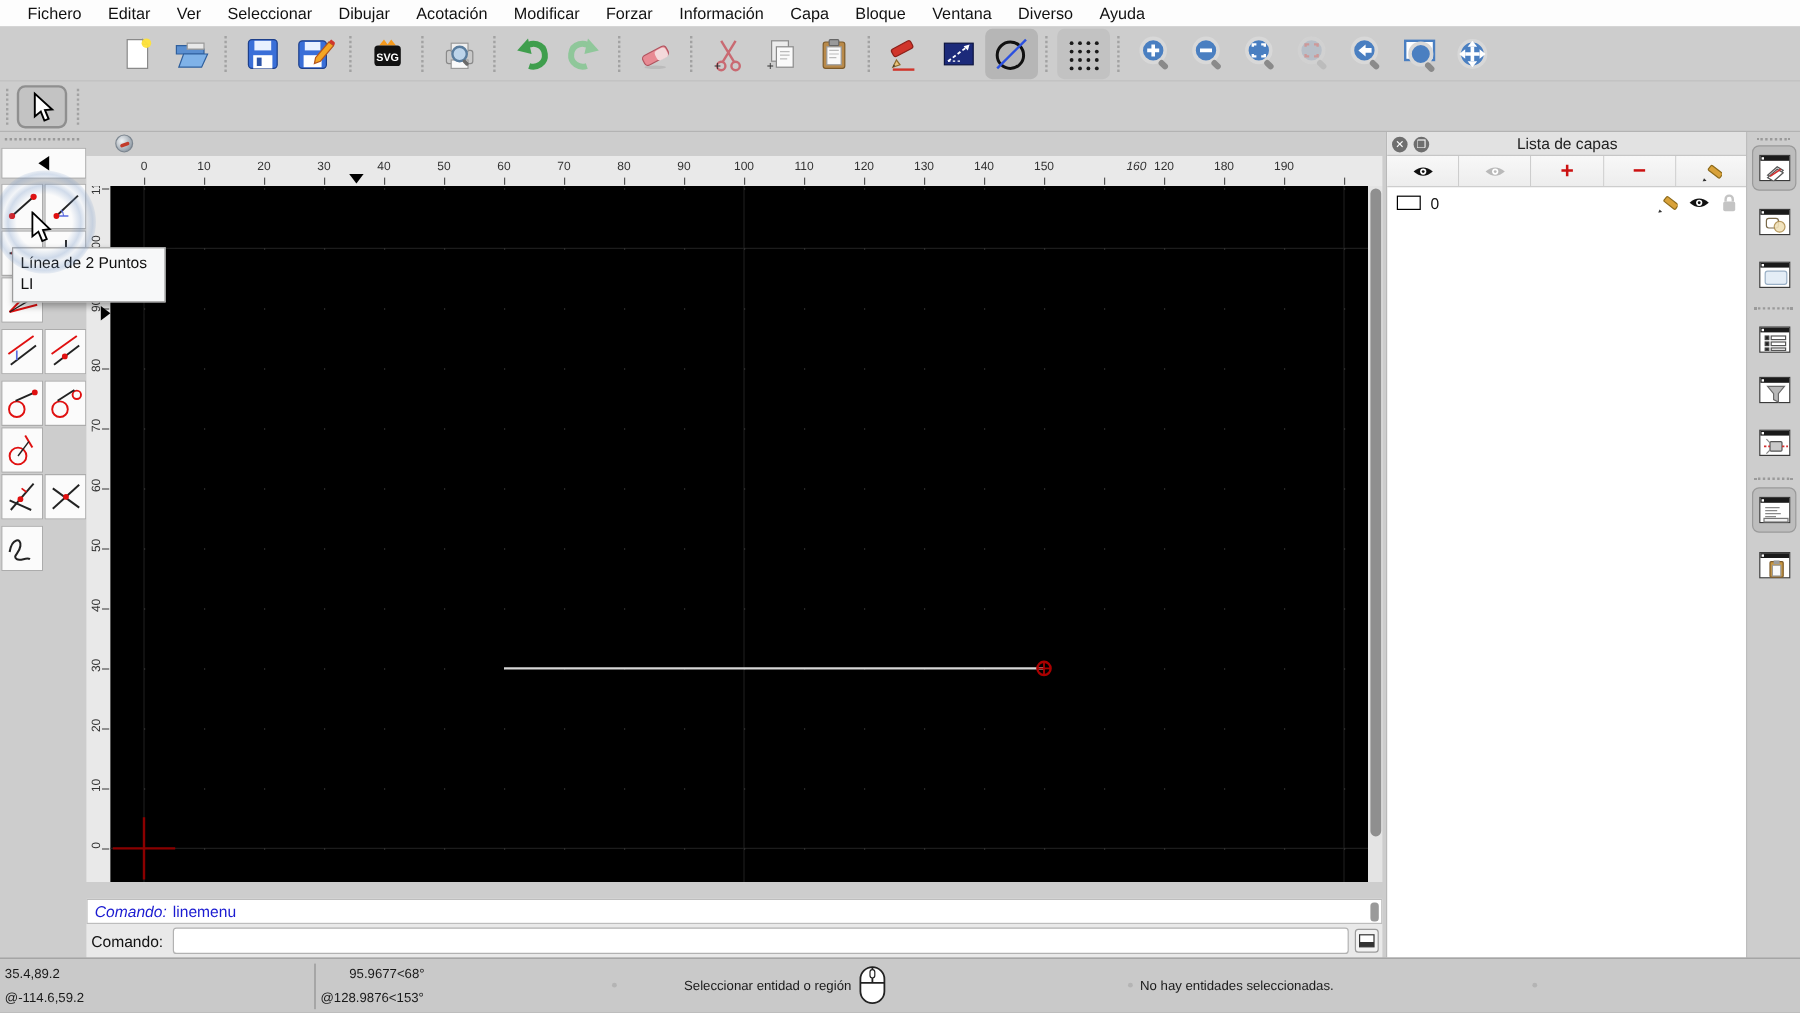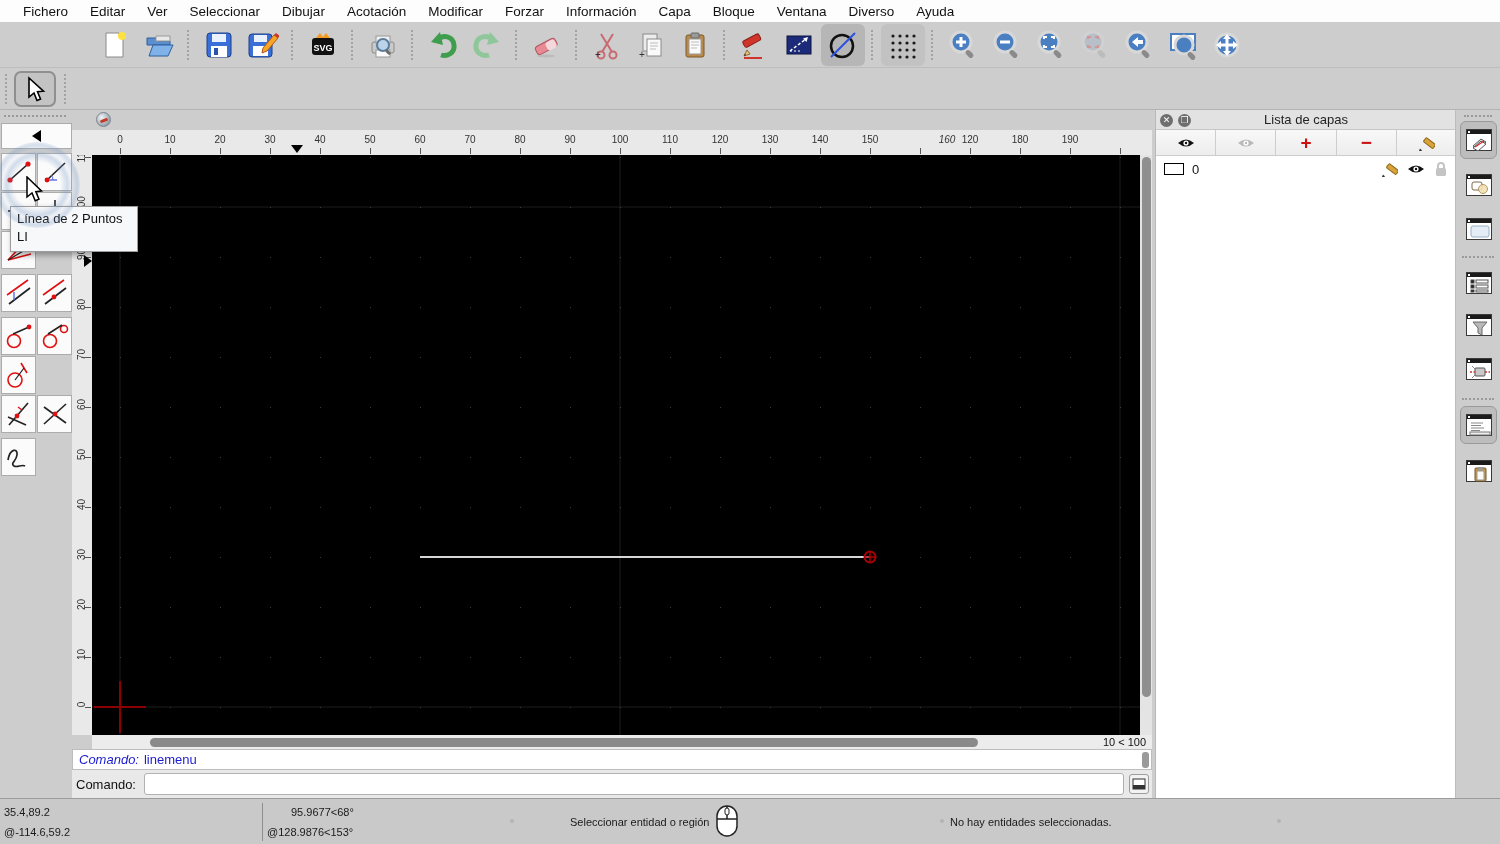--- a/index.html
+++ b/index.html
@@ -779,24 +779,20 @@
         <line x1="328" y1="402" x2="778" y2="402" stroke="#d6d6d6" stroke-width="2"></line>
         <circle cx="778" cy="402" r="5.5" fill="none" stroke="#aa0000" stroke-width="2"></circle>
         <line x1="772.5" y1="402" x2="783.5" y2="402" stroke="#aa0000" stroke-width="1.5"></line>
         <line x1="778" y1="396.5" x2="778" y2="407.5" stroke="#aa0000" stroke-width="1.5"></line>
       </svg>
   </div>
 
   <div class="vscroll">
       <div class="thumb"></div>
     </div>
-  <div class="hscrollzone">
-    <div class="thumb"></div>
-    <span class="grid-status">10 &lt; 100</span>
-  </div>
 
   <div class="cmd-history">
     <span class="lbl">Comando:</span>
     <span>linemenu</span>
     <div class="cmd-hist-scroll"></div>
   </div>
   <div class="cmd-row">
     <span class="lbl">Comando:</span>
     <input class="cmd-input" value="" style="">
     <div class="cmd-dock-btn">

